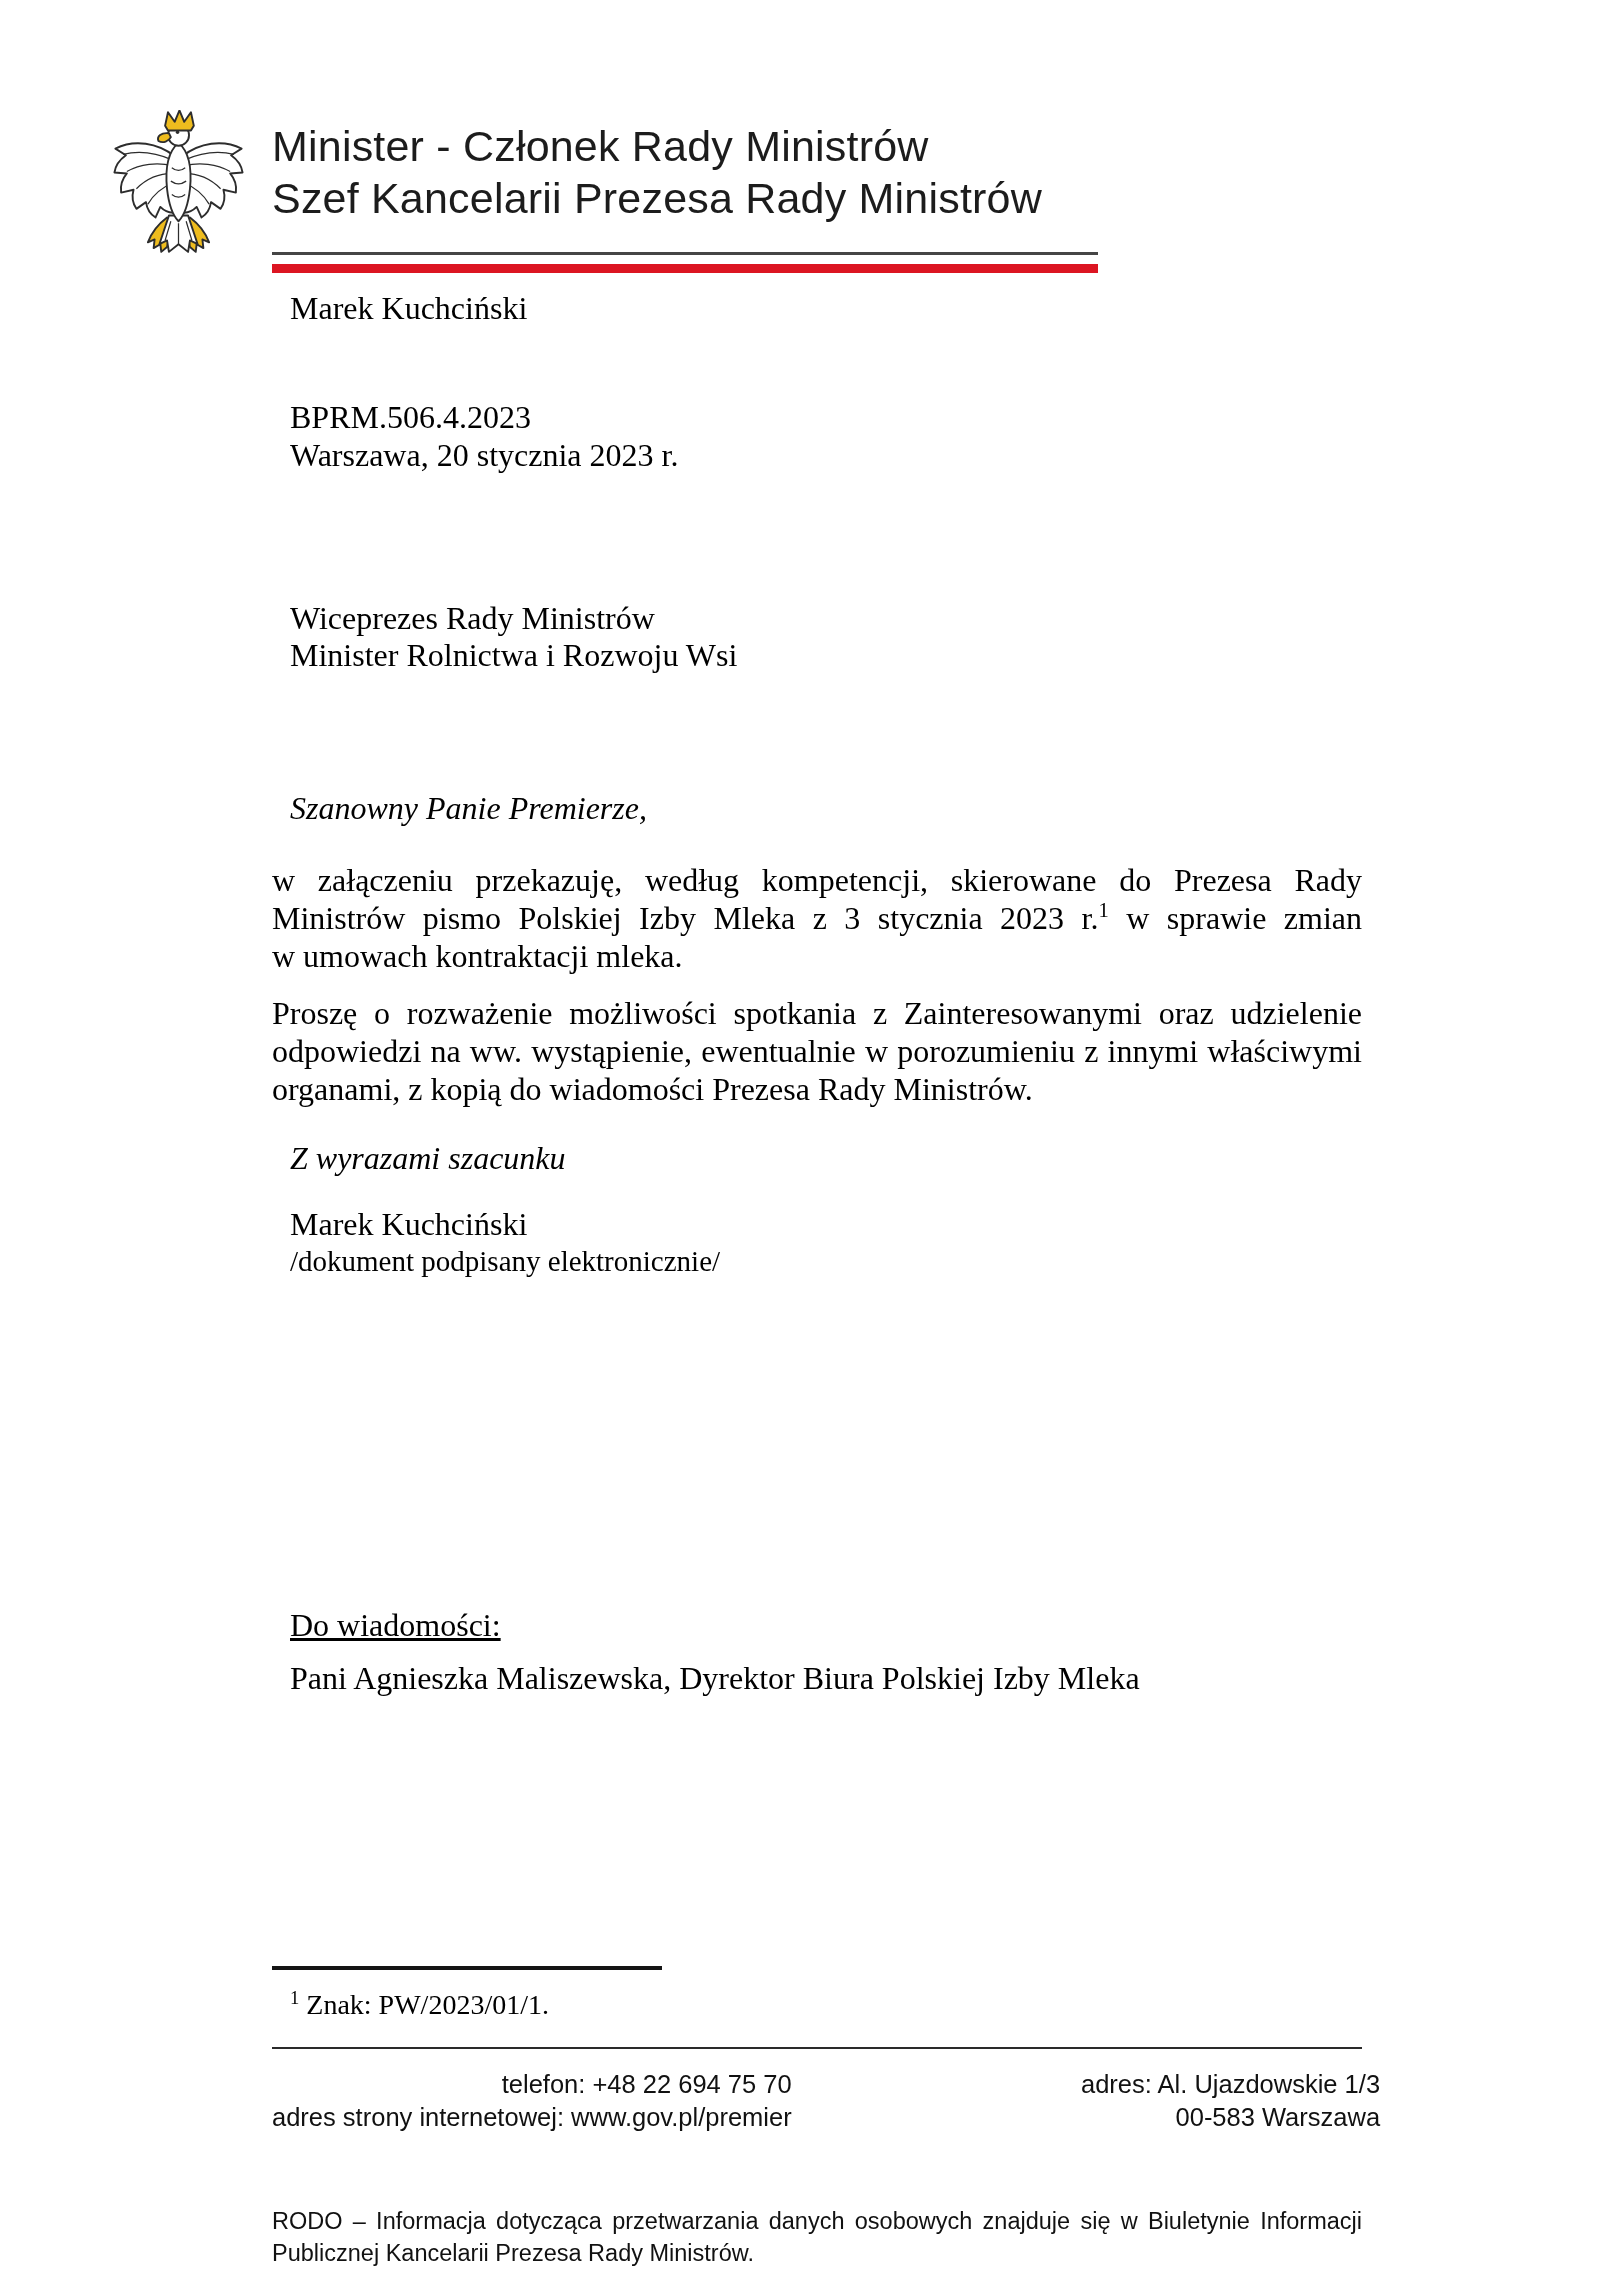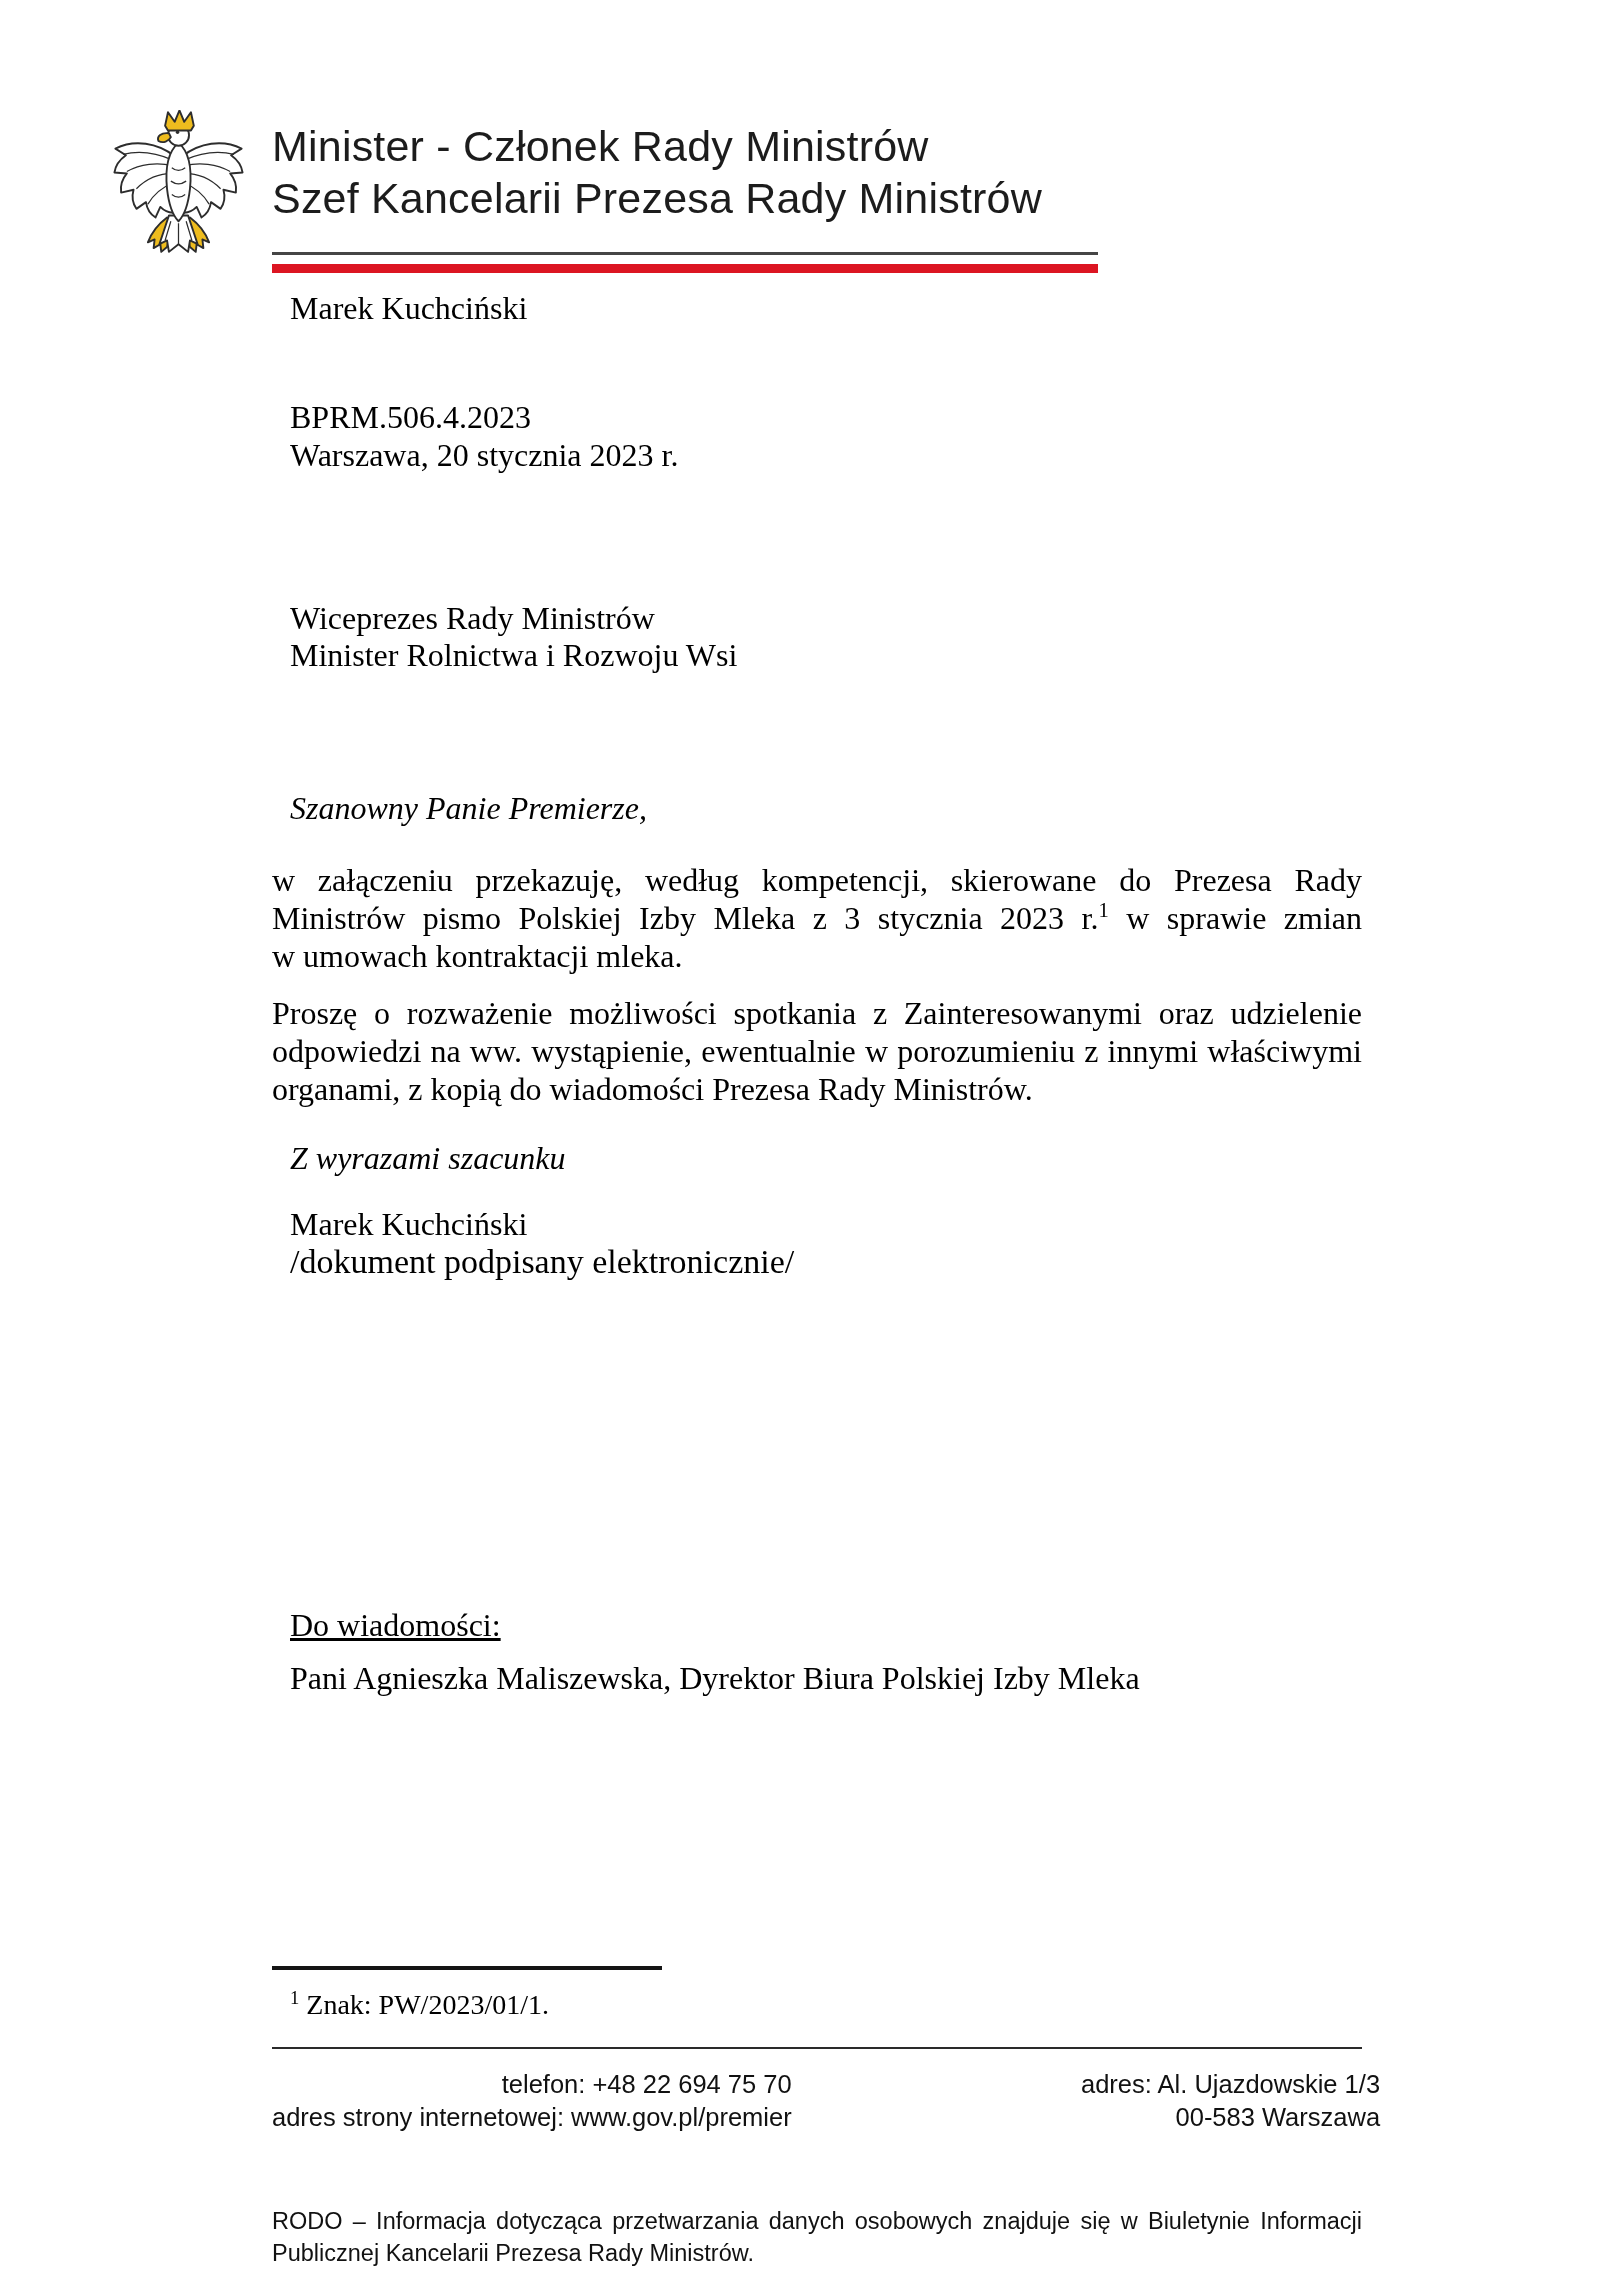--- a/index.html
+++ b/index.html
@@ -32,21 +32,21 @@
 
   .letter-body { position: absolute; left: 272px; top: 861px; width: 1090px; }
   .letter-body p {
     margin: 0 0 18.6px 0; font-size: 32px; line-height: 38px;
     text-align: justify;
   }
   .letter-body sup { font-size: 20.6px; line-height: 0; }
 
   .closing-phrase { top: 1140px; font-style: italic; }
   .signer { top: 1206px; }
-  .signature-note { top: 1243px; font-size: 34px; }
+  .signature-note { top: 1243px; font-size: 29px; }
 
   .cc { top: 1607px; }
   .cc .cc-label { text-decoration: underline; margin-bottom: 15.7px; }
   .cc .cc-item { margin-bottom: 13.7px; }
 
   .footnote-rule { position: absolute; left: 272px; top: 1966px; width: 390px; height: 3.9px; background: #151515; }
   .footnote { top: 1986px; font-size: 28px; }
   .footnote sup { font-size: 18.6px; line-height: 0; }
 
   .footer-sep { position: absolute; left: 272px; top: 2047px; width: 1090px; height: 2px; background: #2a2a2a; }

